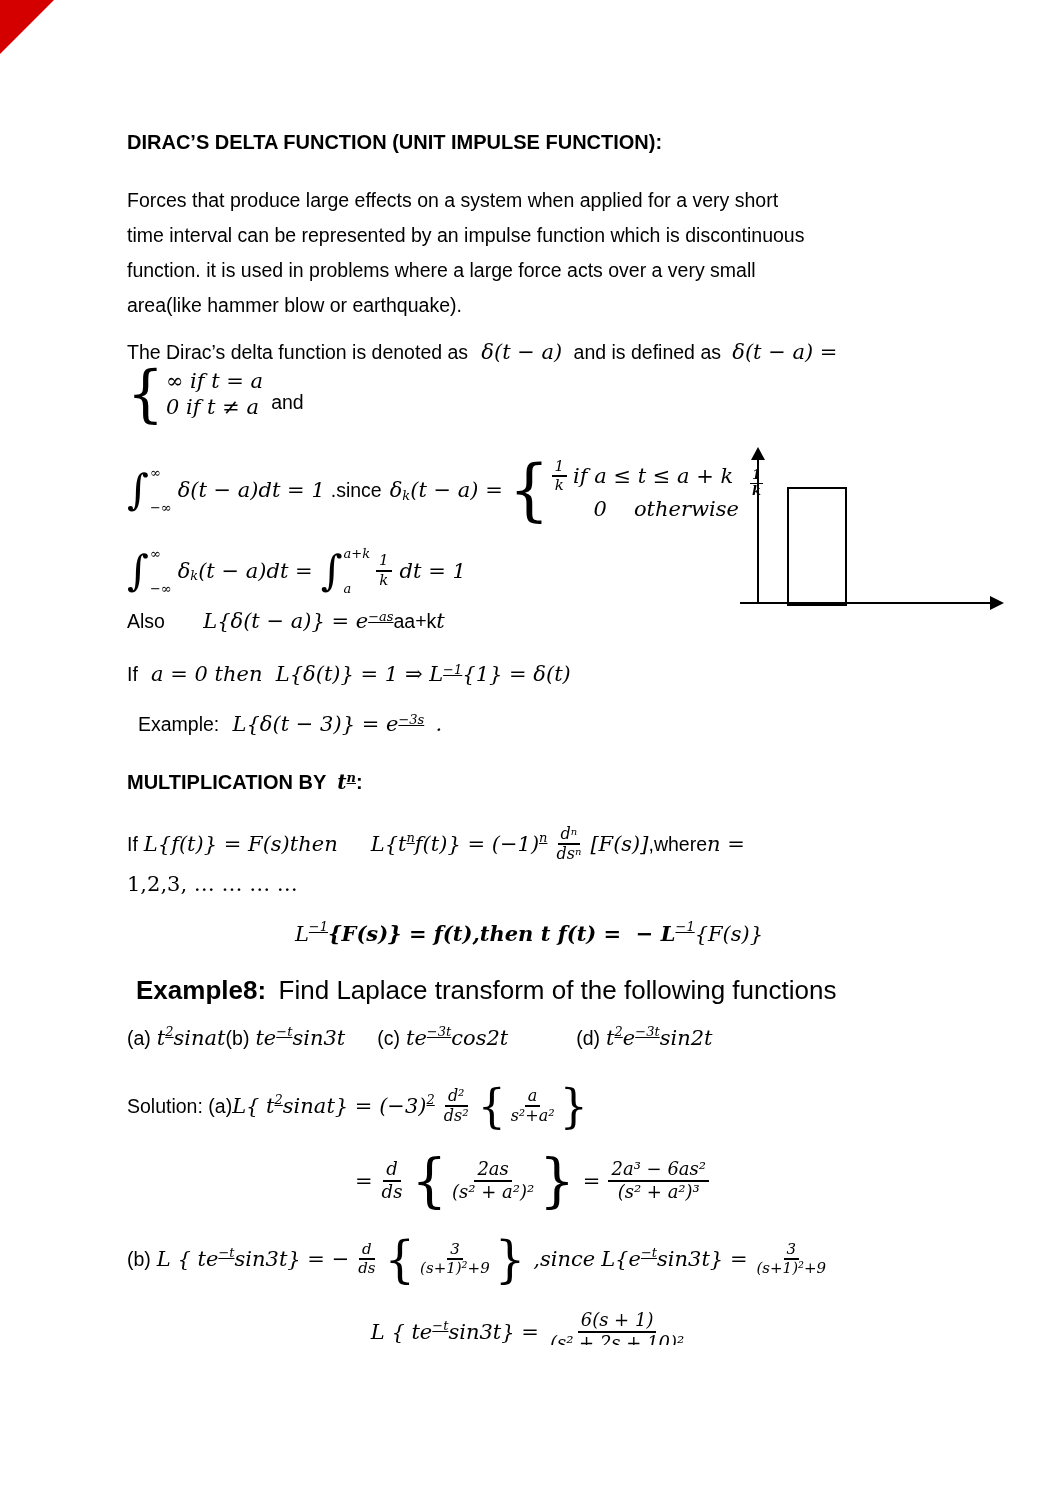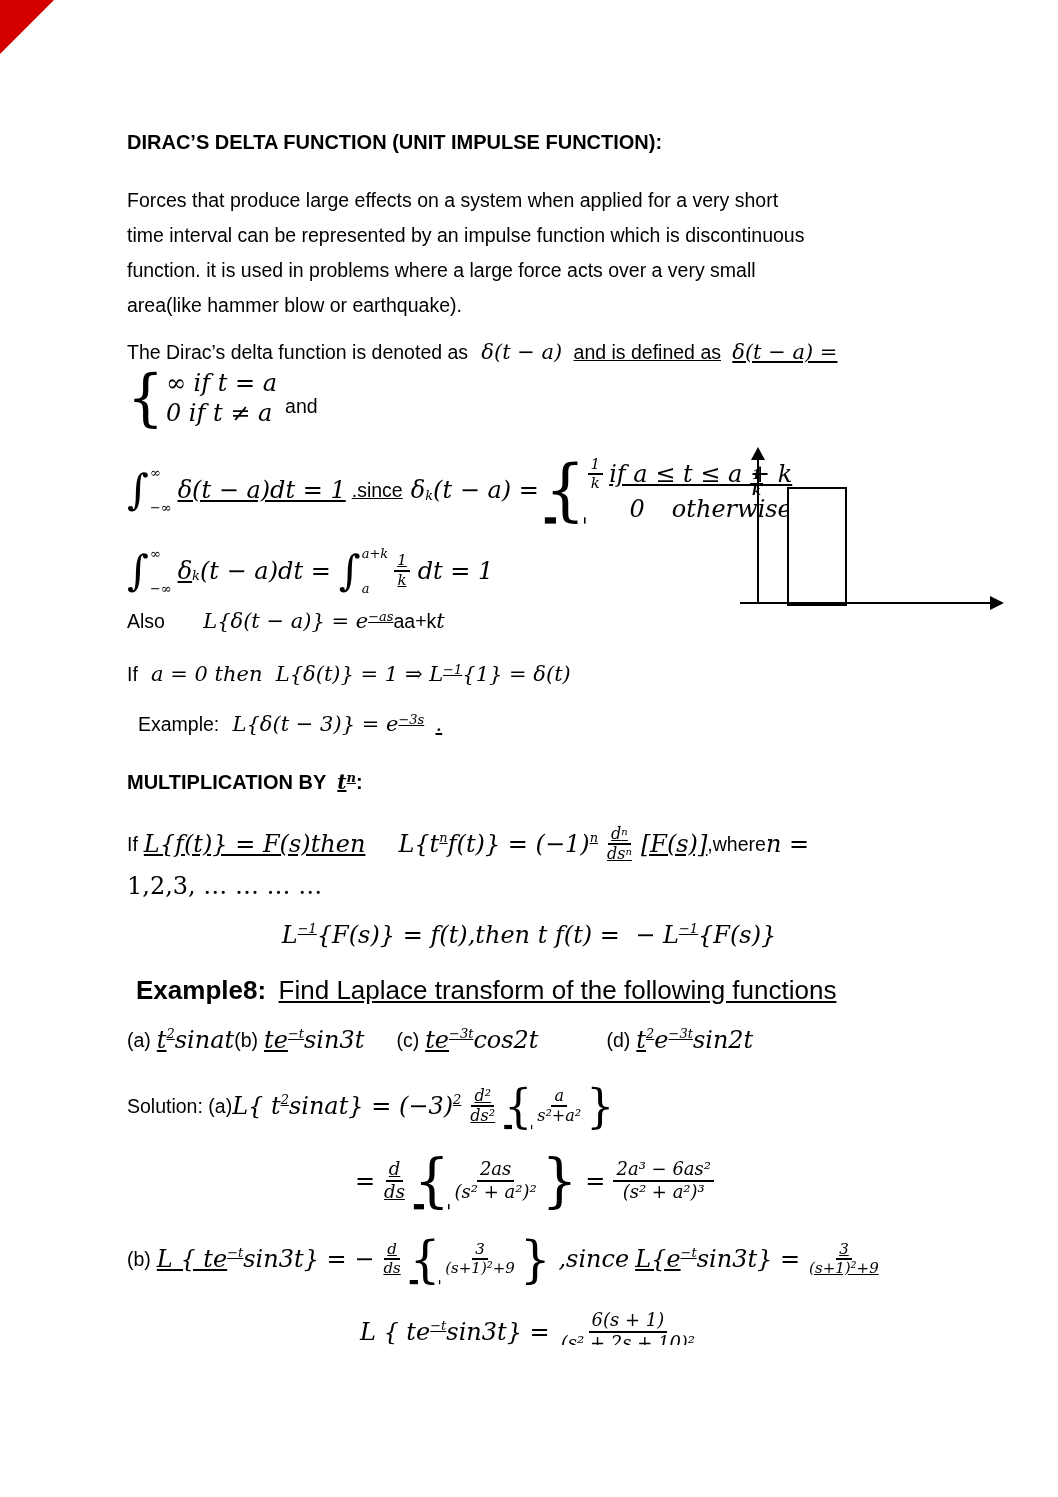--- a/index.html
+++ b/index.html
@@ -4,41 +4,41 @@
 <title>Document</title>
 <style>
   html,body{margin:0;padding:0;background:#ffffff;}
   .page{position:relative;width:1058px;height:1345px;background:#ffffff;color:#000;overflow:hidden;}
   .abs{position:absolute;}
   .sans{font-family:"Liberation Sans",sans-serif;font-style:normal;}
   .sansb{font-family:"Liberation Sans",sans-serif;font-weight:bold;font-style:normal;}
   .math{font-family:"DejaVu Serif",serif;font-style:italic;}
   .mathu{font-family:"DejaVu Serif",serif;font-style:normal;}
   .t19{font-size:19.5px;}
-  .t21{font-size:24px;}
+  .t21{font-size:21px;}
   .line{font-size:21px;line-height:1.3;}
   .mrow{display:flex;align-items:center;}
   .sup{font-size:13px;position:relative;top:-7px;font-family:"DejaVu Serif",serif;font-style:italic;text-decoration:underline;}
   .sub{font-size:13px;position:relative;top:5px;font-family:"DejaVu Serif",serif;font-style:italic;}
   .frac{display:inline-flex;flex-direction:column;align-items:center;vertical-align:middle;
         font-family:"DejaVu Serif",serif;font-style:italic;line-height:1.15;text-align:center;}
   .frac .num{border-bottom:2px solid #000;padding:0 3px;}
   .frac .den{padding:0 3px;}
   .f16{font-size:16px;}
   .f15{font-size:15px;}
   .f18{font-size:18px;}
   .fsup{font-size:10px;position:relative;top:-4px;}
   .cbrace{font-family:"DejaVu Serif",serif;font-style:normal;display:inline-block;line-height:0;
           transform:scaleY(1.05);}
   .intwrap{display:inline-flex;align-items:center;}
   .int{font-family:"DejaVu Serif",serif;font-style:normal;font-size:42px;line-height:0.85;}
   .lims{display:inline-flex;flex-direction:column;justify-content:space-between;height:48px;
         font-size:13px;font-family:"DejaVu Serif",serif;font-style:italic;margin-left:1px;line-height:1;}
   .cases{display:inline-flex;flex-direction:column;line-height:1.25;}
-  .gap6{margin-left:6px;text-decoration:underline;} .gap8{margin-left:8px;} .gap12{margin-left:27px;} .gap16{margin-left:33px;}
+  .gap6{margin-left:6px;} .gap8{margin-left:8px;} .gap12{margin-left:27px;} .gap16{margin-left:33px;}
   .corner{position:absolute;left:0;top:0;width:0;height:0;
           border-top:54px solid #d40000;border-right:54px solid transparent;}
   
   .fig{position:absolute;left:738px;top:446px;width:280px;height:172px;}
   .fig .vline{position:absolute;left:19px;top:12px;width:2px;height:146px;background:#000;}
   .fig .varrow{position:absolute;left:13px;top:1px;width:0;height:0;
                border-left:7px solid transparent;border-right:7px solid transparent;border-bottom:13px solid #000;}
   .fig .hline{position:absolute;left:2px;top:156px;width:254px;height:2px;background:#000;}
   .fig .harrow{position:absolute;left:252px;top:150px;width:0;height:0;
                border-top:7px solid transparent;border-bottom:7px solid transparent;border-left:14px solid #000;}
@@ -165,21 +165,21 @@
     </span>
     <span class="math t21 gap6">[F(s)]</span>
       <span class="sans t19">,where</span>
       <span class="math t21">n =</span>
   </div>
   <div class="abs mathu t21" style="left:127px;top:872px;">1,2,3, … … … …</div>
 
   <div class="abs mrow" style="left:0;top:921px;width:1058px;justify-content:center;">
     <span class="math t21">L</span>
       <span class="sup">−1</span>
-      <span class="math t21" style="white-space:pre;">{F(s)} = f(t),then t f(t) =  − L</span>
+      <span class="math t21" style="white-space:pre;font-weight:bold;">{F(s)} = f(t),then t f(t) =  − L</span>
       <span class="sup">−1</span>
       <span class="math t21">{F(s)}</span>
   </div>
 
   <div class="abs" style="left:136px;top:975px;font-size:26px;">
     <span class="sansb">Example8:</span>
     <span class="sans gap6">Find Laplace transform of the following functions</span>
   </div>
 
   <div class="abs mrow" style="left:127px;top:1026px;">

